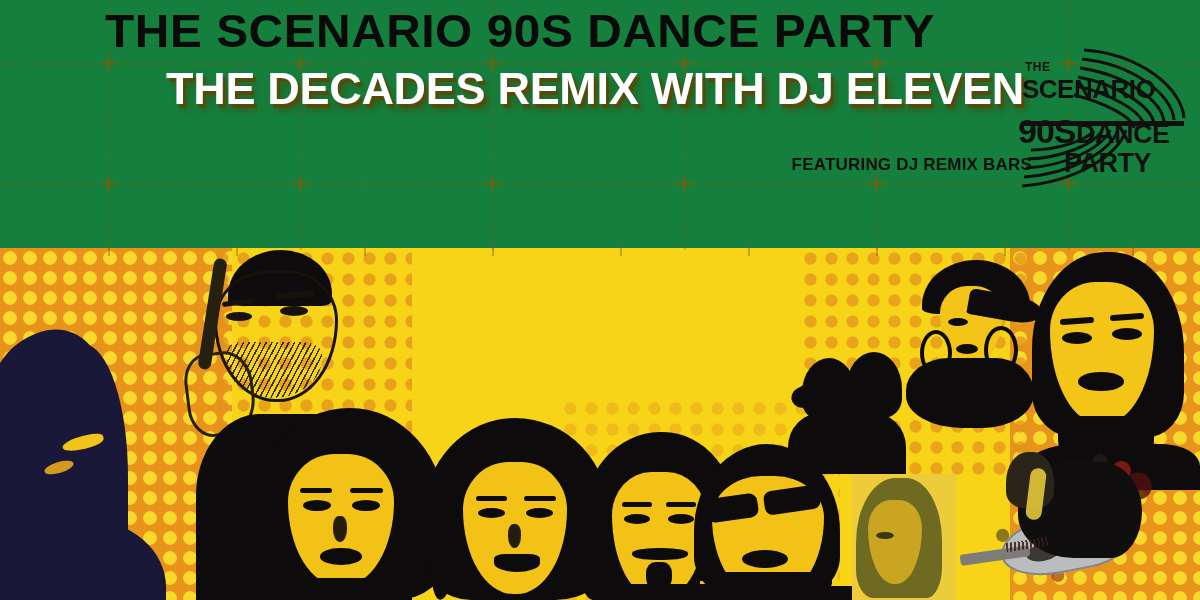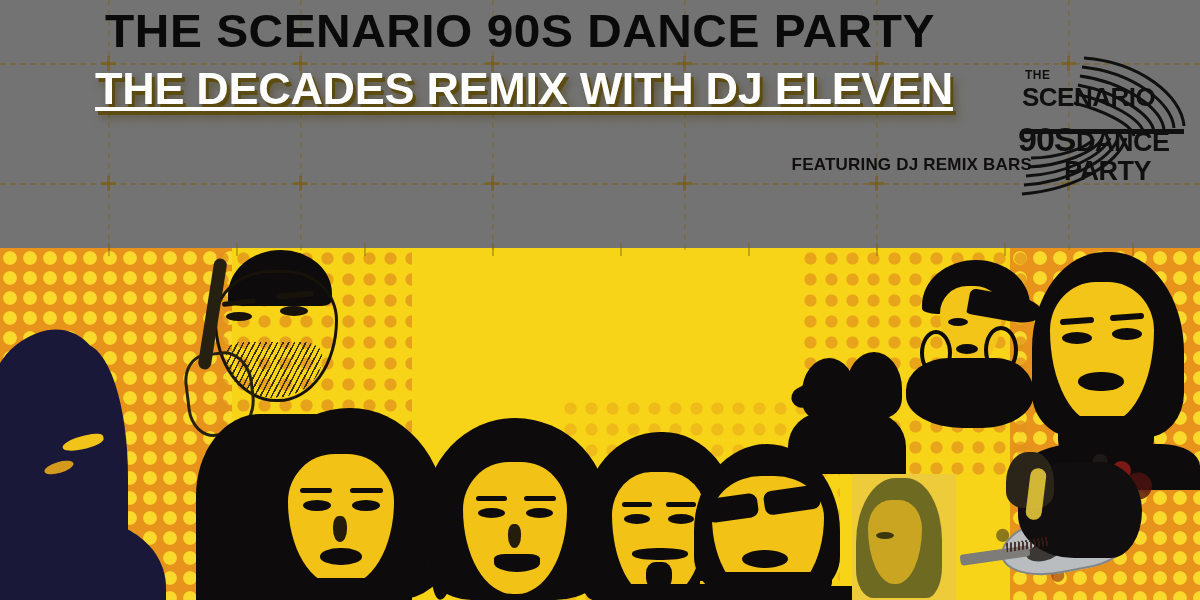--- a/index.html
+++ b/index.html
@@ -9,21 +9,21 @@
   }
   body {
     font-family: "Liberation Sans", sans-serif;
   }
 
   .poster {
     position: relative;
     width: 1200px;
     height: 600px;
     overflow: hidden;
-    background: #737373;
+    background: #15803d;
   }
 
   
   .grid-layer {
     position: absolute;
     inset: 0;
     pointer-events: none;
     z-index: 4;
   }
   .grid-dash-h {
@@ -121,21 +121,21 @@
     font-family: "Liberation Sans", sans-serif;
     font-weight: bold;
     font-size: 45px;
     line-height: 41px;
     letter-spacing: -0.3px;
     text-shadow:
       3px 4px 0 rgba(90, 72, 6, 0.85),
       5px 7px 9px rgba(70, 56, 4, 0.55);
   }
   .title-sub .ln { display: block; white-space: nowrap; }
-  .title-sub .ln1 { text-align: center; text-decoration: underline; }
+  .title-sub .ln1 { text-align: right; }
   .title-sub .ln2 { text-align: left; padding-left: 10px; }
 
   .featuring {
     position: absolute;
     right: 168px;
     top: 155px;
     color: #100E0E;
     font-family: "Liberation Sans", sans-serif;
     font-weight: bold;
     font-size: 17px;
@@ -182,21 +182,21 @@
     font-weight: bold;
     white-space: nowrap;
   }
   .event-lines .date  { font-size: 42px; line-height: 52px; letter-spacing: -0.5px; }
   .event-lines .venue { font-size: 37px; line-height: 52px; letter-spacing: -0.3px; }
 
   
   .logo {
     position: absolute;
     right: 10px;
-    top: 52px;
+    top: 44px;
     width: 176px;
     height: 148px;
     z-index: 8;
   }
   .logo svg { display: block; }
 </style>
 </head>
 <body>
 
 <div class="poster">

